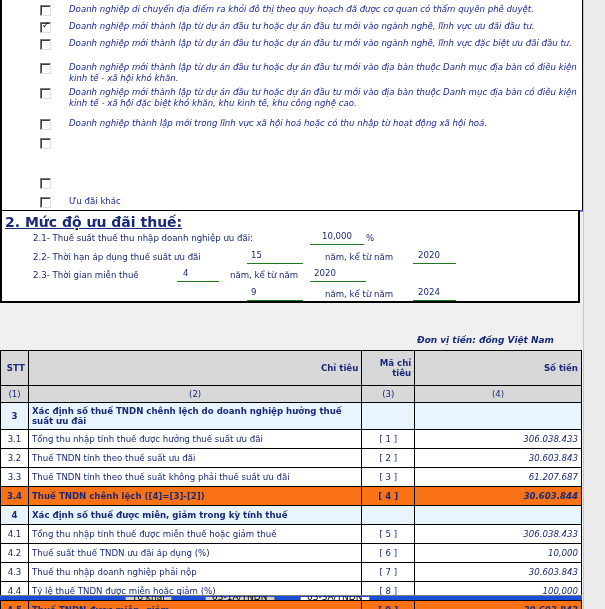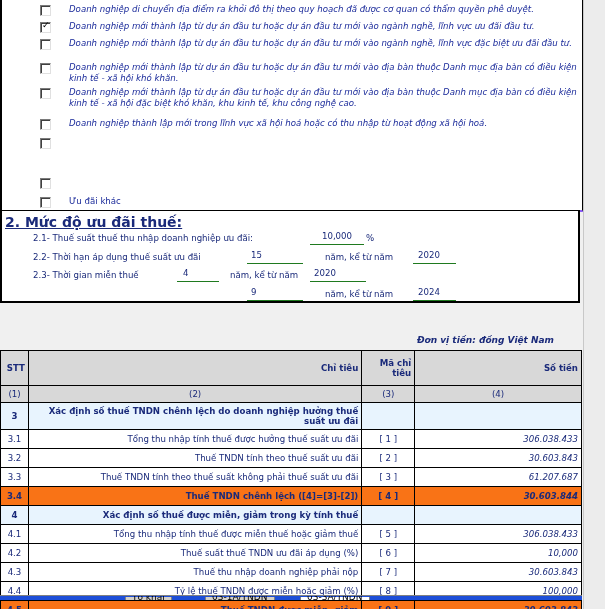--- a/index.html
+++ b/index.html
@@ -35,21 +35,21 @@
   .s2 { position:absolute; font-size:8.6px; color:#1a2a7a; }
   .uline { position:absolute; height:13px; border-bottom:1px solid #1f7a1f; font-size:8.6px; color:#1a2a7a; }
 
   .secB-title { position:absolute; left:32px; top:314px; font-weight:bold; text-decoration:underline; font-size:9px; color:#1a2a7a; }
   .unit { position:absolute; right:28px; top:335px; font-weight:bold; font-style:italic; font-size:9px; color:#1a2a7a; }
 
   table.grid {
     position:absolute; left:0; top:350px; width:582px; border-collapse:collapse;
     font-size:8.6px; color:#1a2a7a;
   }
-  table.grid td { border:1px solid #000; padding:0 3px; height:18px;text-align:right; }
+  table.grid td { border:1px solid #000; padding:0 3px; height:18px; }
   table.grid tr.hdr td { background:#d8d8d8; font-weight:bold; text-align:right; height:34px; }
   table.grid tr.sub td { background:#d8d8d8; text-align:center; height:16px; }
   table.grid tr.group td { background:#e8f4fe; font-weight:bold; }
   table.grid tr.total td { background:#f97316; font-weight:bold; }
   table.grid td.c { text-align:center; }
   table.grid td.r { text-align:right;font-style:italic; }
   table.grid tr.data td { background:#fff; }
 
   .tabbar { position:absolute; left:0; top:595px; width:582px; height:4px; background:#1d4ed8; border-top:1px solid #808080; overflow:hidden; }
   .tab { position:absolute; top:1px; height:12px; font-size:9px; color:#000; border:1px solid #808080; border-top:none; padding:0 6px; background:#d4d0c8; line-height:0px; }

